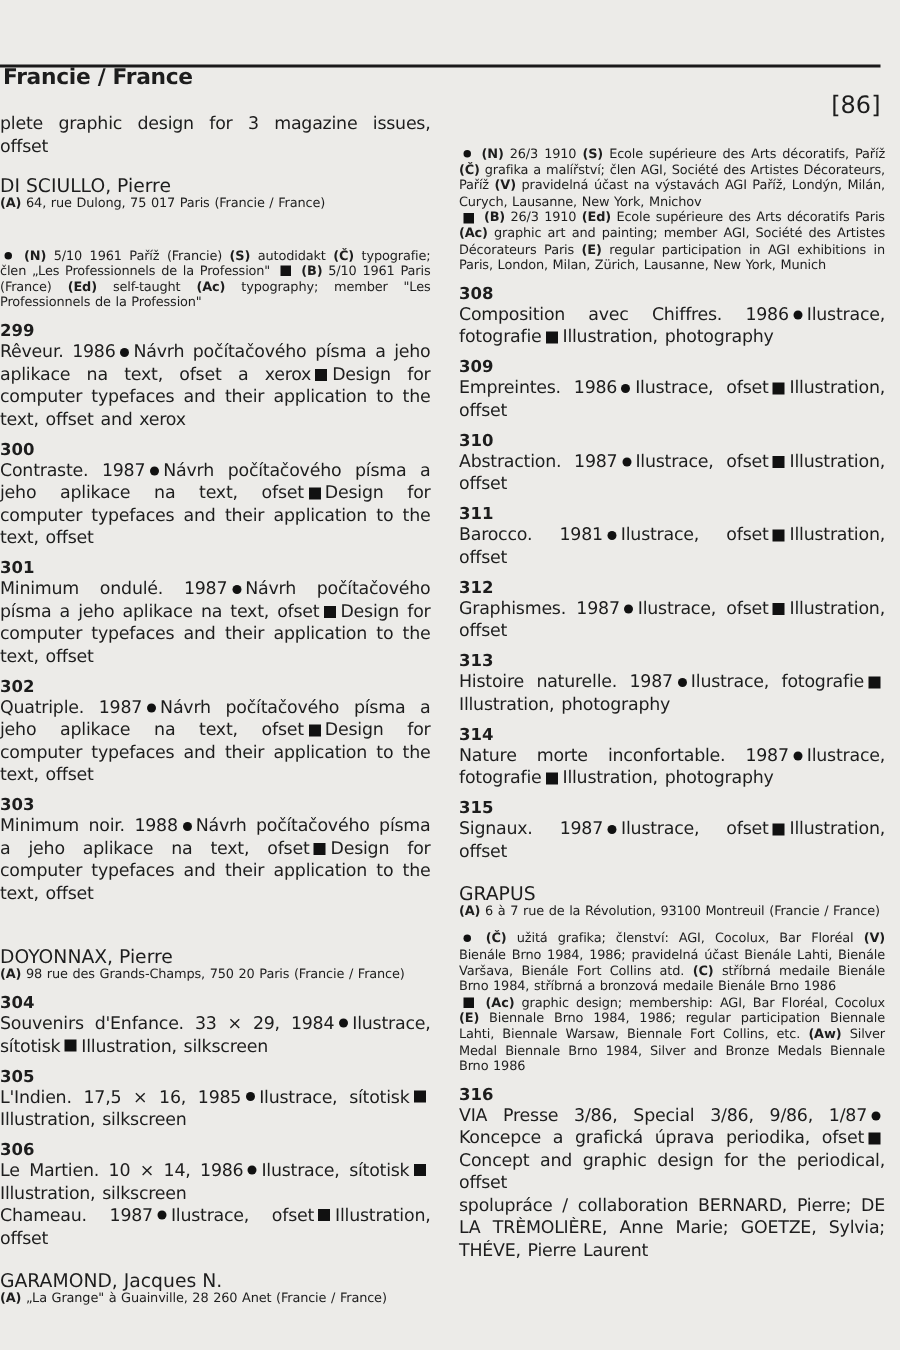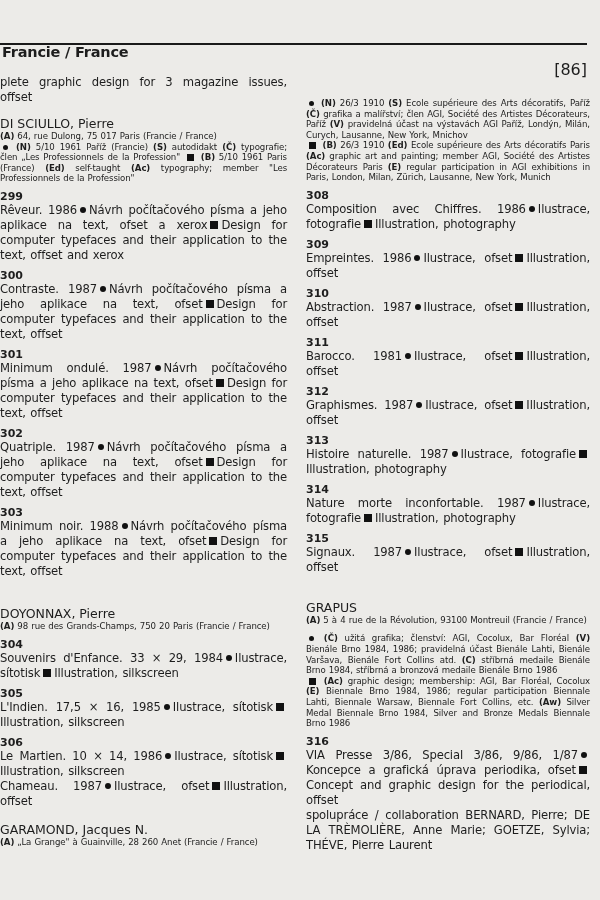--- a/index.html
+++ b/index.html
@@ -38,21 +38,21 @@
 <div class="rule"></div>
 <div class="running-head">Francie / France</div>
 <div class="folio">[86]</div>
 
 <div class="col col-left">
   <div class="body-text">plete graphic design for 3 magazine issues, offset</div>
 
   <div style="margin-top:12px">
     <div class="name">DI SCIULLO, Pierre</div>
     <div class="small-text"><b class="tag">(A)</b> <span>64, rue Dulong, 75 017 Paris (Francie / France)</span></div>
-    <div class="small-text" style="margin-top:0">
+    <div class="small-text" style="margin-top:24px">
       <span class="dot dot-s"></span>
       <b class="tag">(N)</b> <span>5/10 1961 Paříž (Francie)</span>
       <b class="tag">(S)</b> <span>autodidakt</span>
       <b class="tag">(Č)</b> <span>typografie; člen „Les Professionnels de la Profession"</span>
       <span class="sq sq-s"></span>
       <b class="tag">(B)</b> <span>5/10 1961 Paris (France)</span>
       <b class="tag">(Ed)</b> <span>self-taught</span>
       <b class="tag">(Ac)</b> <span>typography; member "Les Professionnels de la Profession"</span>
     </div>
 
@@ -146,23 +146,23 @@
   </div>
   <div>
     <div class="num">314</div>
     <div class="body-text"><span>Nature morte inconfortable. 1987</span><span class="dot"></span><span>Ilustrace, fotografie</span><span class="sq"></span><span>Illustration, photography</span></div>
   </div>
   <div>
     <div class="num">315</div>
     <div class="body-text"><span>Signaux. 1987</span><span class="dot"></span><span>Ilustrace, ofset</span><span class="sq"></span><span>Illustration, offset</span></div>
   </div>
 
-  <div style="margin-top:26px">
+  <div style="margin-top:14px">
     <div class="name">GRAPUS</div>
-    <div class="small-text"><b class="tag">(A)</b> <span>5 à 4 rue de la Révolution, 93100 Montreuil (Francie / France)</span></div>
+    <div class="small-text"><b class="tag">(A)</b> <span>6 à 7 rue de la Révolution, 93100 Montreuil (Francie / France)</span></div>
     <div class="small-text" style="margin-top:8px">
       <span class="dot dot-s"></span>
       <b class="tag">(Č)</b> <span>užitá grafika; členství: AGI, Cocolux, Bar Floréal</span>
       <b class="tag">(V)</b> <span>Bienále Brno 1984, 1986; pravidelná účast Bienále Lahti, Bienále Varšava, Bienále Fort Collins atd.</span>
       <b class="tag">(C)</b> <span>stříbrná medaile Bienále Brno 1984, stříbrná a bronzová medaile Bienále Brno 1986</span>
     </div>
     <div class="small-text">
       <span class="sq sq-s"></span>
       <b class="tag">(Ac)</b> <span>graphic design; membership: AGI, Bar Floréal, Cocolux</span>
       <b class="tag">(E)</b> <span>Biennale Brno 1984, 1986; regular participation Biennale Lahti, Biennale Warsaw, Biennale Fort Collins, etc.</span>

